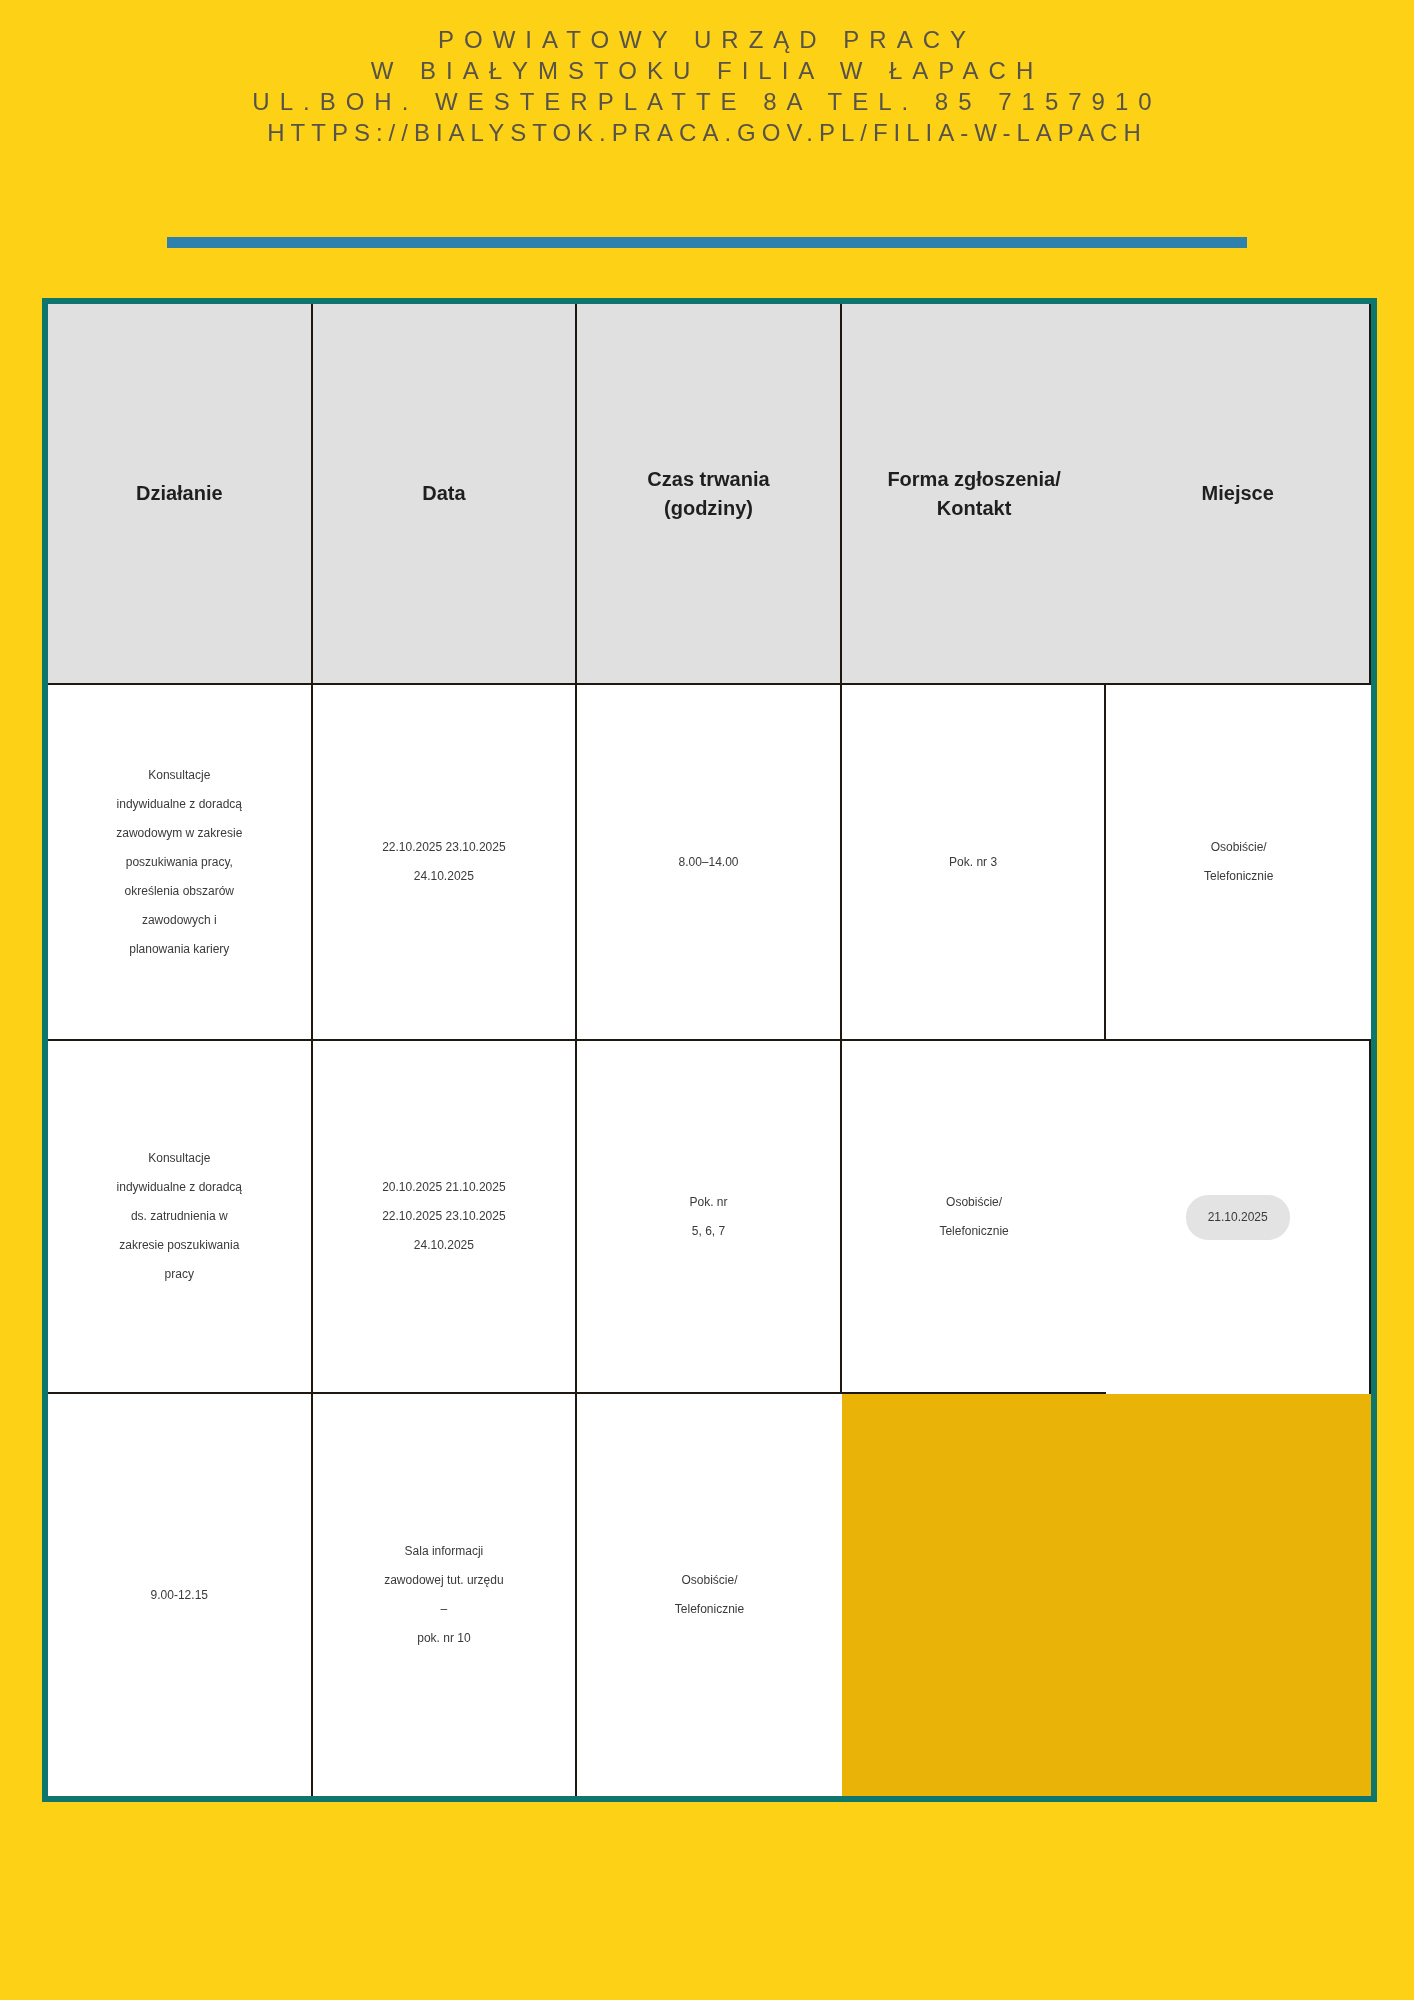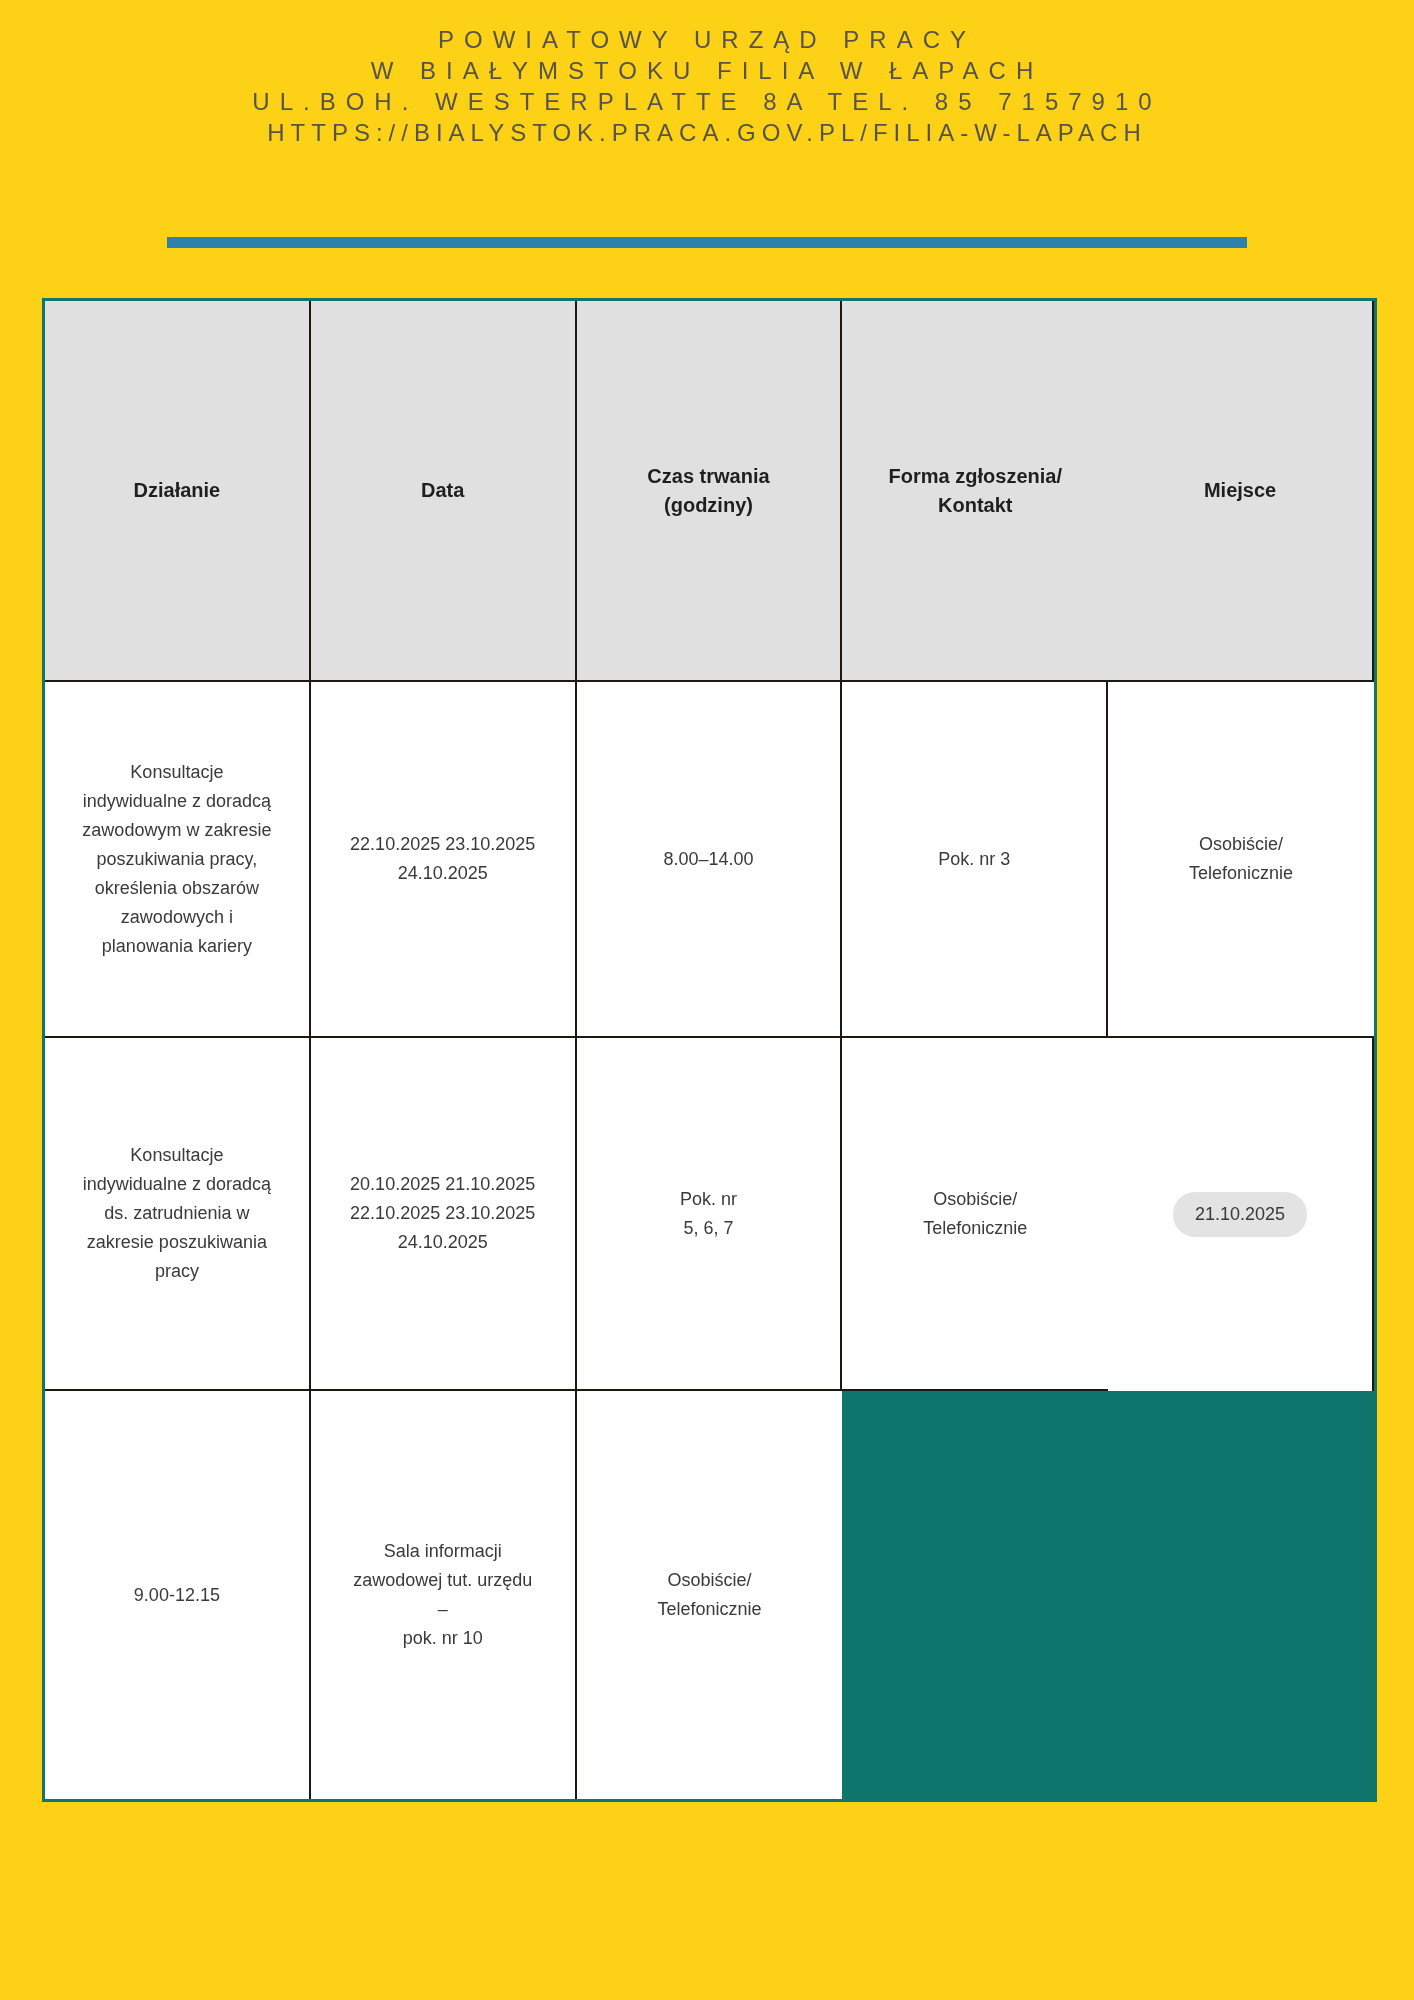--- a/index.html
+++ b/index.html
@@ -44,36 +44,36 @@
   }
 
   
   .schedule-table {
     position: absolute;
     left: 42px;
     top: 298px;
     width: 1335px;
     height: 1504px;
     box-sizing: border-box;
-    border: 3px solid #0f766e;
-    background: #0f766e;
+    border: 6px solid #0f766e;
+    background: #eab308;
     display: grid;
     grid-template-columns: repeat(5, 1fr);
     grid-template-rows: 381px 356px 353px 1fr;
   }
   .cell {
     box-sizing: border-box;
     border-right: 2px solid #1E1810;
     border-bottom: 2px solid #1E1810;
     display: flex;
     align-items: center;
     justify-content: center;
     text-align: center;
     padding: 8px 14px;
-    font-size: 18px;
+    font-size: 12px;
     line-height: 29px;
     color: #3A3A3A;
     white-space: pre-line;
     background: #FFFFFF;
   }
   .cell.last-col { border-right: none; }
   .cell.last-row { border-bottom: none; }
   .cell.head {
     background: #E0E0E0;
     font-weight: 700;

